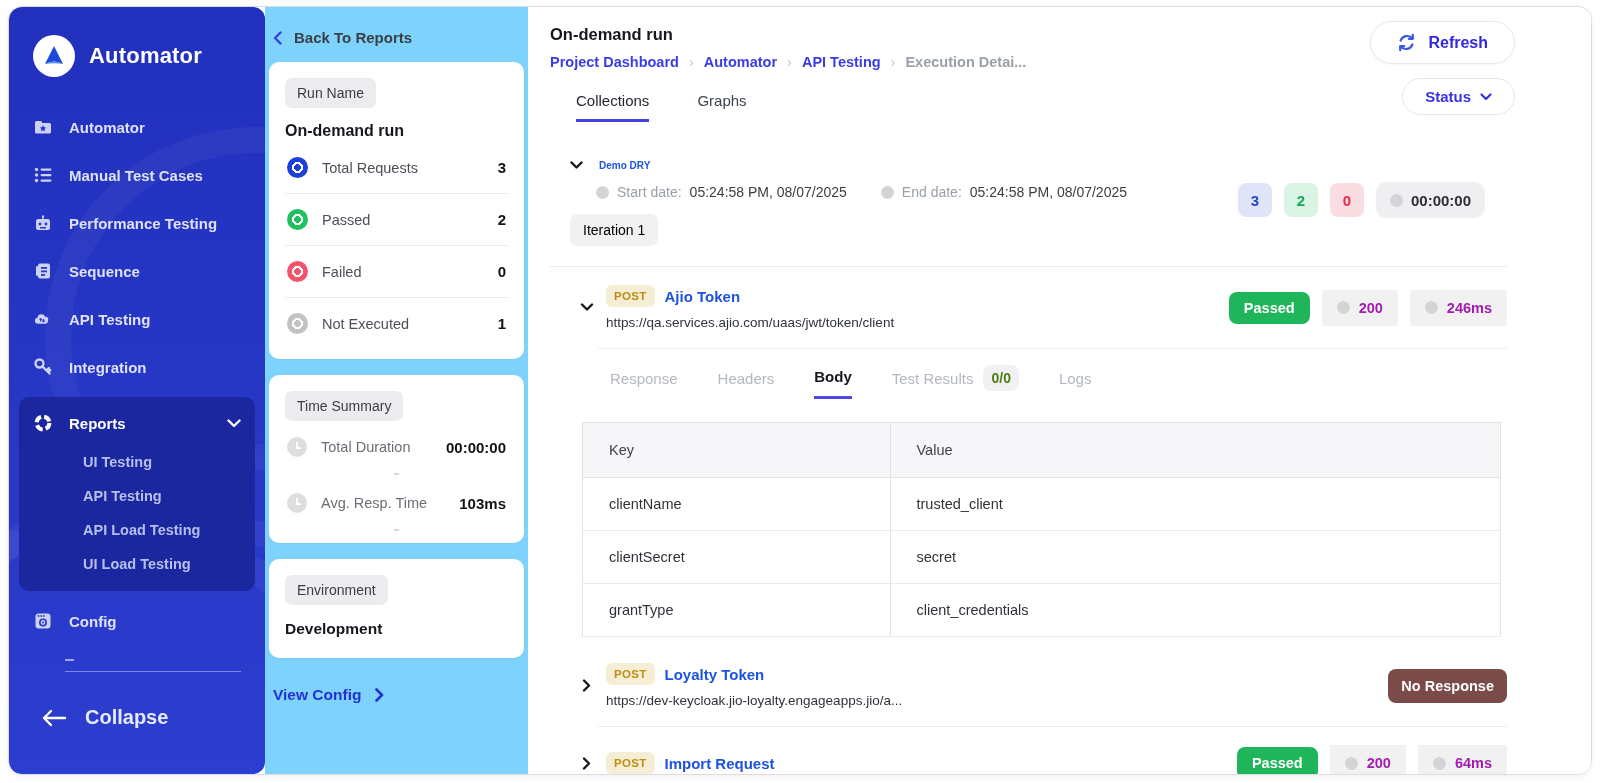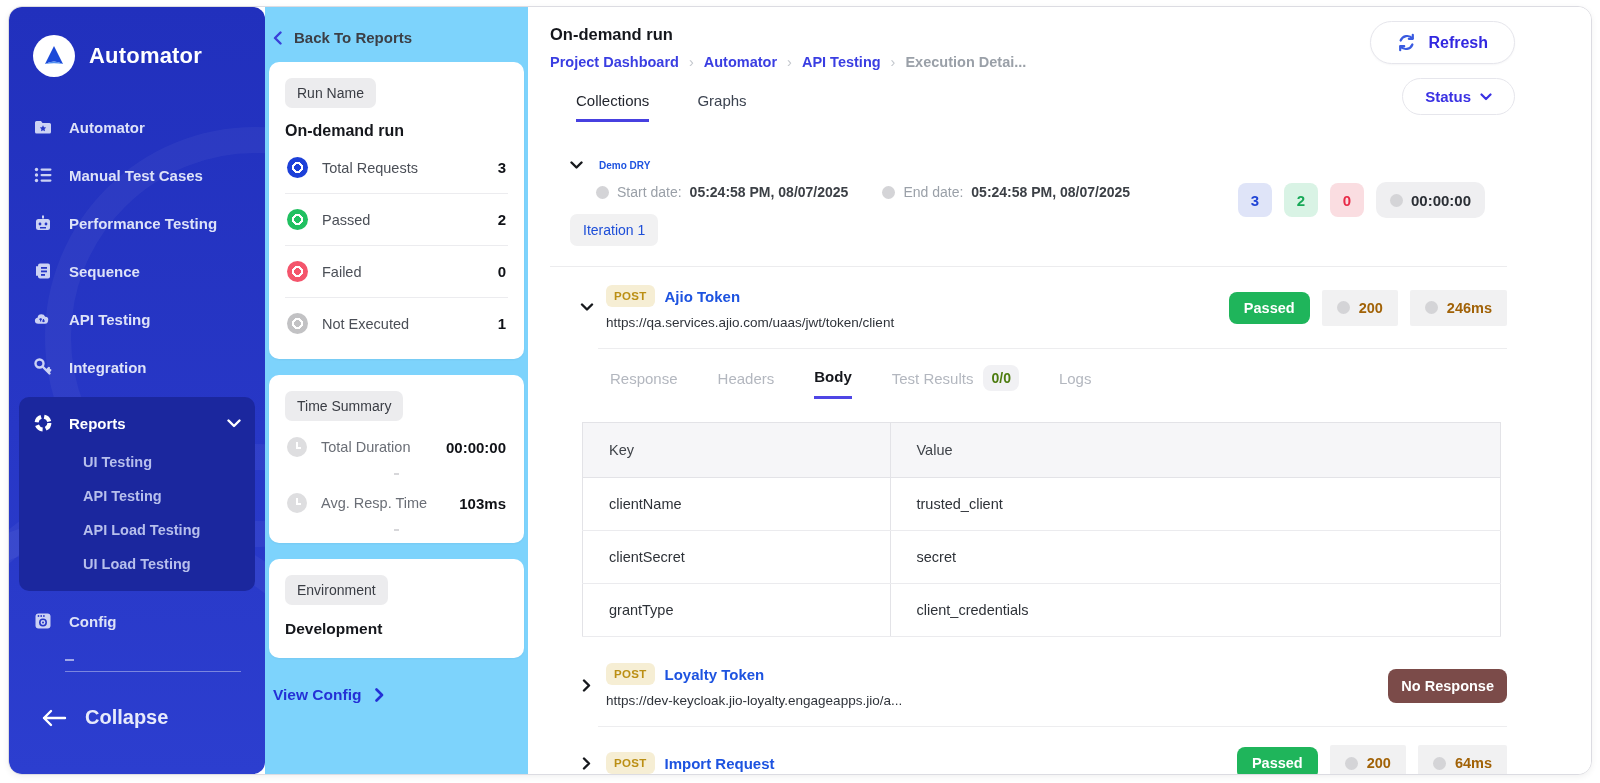--- a/index.html
+++ b/index.html
@@ -65,42 +65,42 @@
   .status-btn{ position:absolute; top:71px; right:76px; display:flex; align-items:center; gap:9px; background:#fff;
     border:1px solid #e6e6ec; border-radius:22px; padding:9px 22px; color:#3a31e3; font-size:15px; font-weight:bold; cursor:pointer;}
   .tabs{ display:flex; gap:48px; margin:22px 0 0 26px;}
   .tab{ font-size:15px; color:#3c4350; padding-bottom:10px; cursor:pointer;}
   .tab.active{ color:#23262e; border-bottom:3px solid #4740e0;}
   .section{ position:relative; margin-top:38px;}
   .col-head{ display:flex; align-items:center; gap:16px; margin-left:20px;}
   .col-name{ color:#1d53e0; font-size:10px; font-weight:bold; cursor:pointer;}
   .dates-row{ display:flex; align-items:center; gap:34px; margin:13px 0 0 46px;}
   .date-item{ display:flex; align-items:center; gap:8px; font-size:14px; color:#9aa0a8;}
-  .date-item b{ color:#3c4046; font-weight:bold;}
+  .date-item b{ color:#3c4046; font-weight:normal;}
   .mini-clock{ width:13px; height:13px; border-radius:50%; background:#d4d4d7; position:relative; flex:0 0 13px;}
-  .iter-badge{ display:inline-block; margin:14px 0 0 20px; background:#f1f1f2; border-radius:7px; padding:8px 13px; font-size:14px; color:#1d4ed8;}
+  .iter-badge{ display:inline-block; margin:14px 0 0 20px; background:#f1f1f2; border-radius:7px; padding:8px 13px; font-size:14px; color:#000000;}
   .count-badges{ position:absolute; top:22px; right:22px; display:flex; align-items:center; gap:12px;}
   .cb{ min-width:34px; height:34px; border-radius:8px; display:flex; align-items:center; justify-content:center;
     font-size:15px; font-weight:bold; padding:0 10px;}
   .cb-blue{ background:#dfe4f8; color:#2145d6;}
   .cb-green{ background:#d9f3e5; color:#17a857;}
   .cb-red{ background:#fadde1; color:#e82a47;}
   .cb-time{ background:#efeff1; color:#2b2f35; display:flex; gap:8px; border-radius:10px; padding:0 14px; height:36px;}
   .hdiv{ height:1px; background:#ececee; margin-top:20px;}
   .req-row{ display:flex; align-items:center; margin-top:18px; padding-left:26px;}
   .req-chev{ flex:0 0 22px; cursor:pointer;}
   .req-mid{ margin-left:8px;}
   .name-line{ display:flex; align-items:center; gap:10px;}
   .method-badge{ background:#f6eed4; color:#bb8f14; font-size:11.5px; font-weight:bold; border-radius:6px; padding:5px 8px; letter-spacing:.3px;}
   .req-name{ color:#1d53e0; font-size:15px; font-weight:bold; cursor:pointer;}
   .req-url{ font-size:13.5px; color:#2f333a; margin-top:8px;}
   .req-badges{ margin-left:auto; display:flex; align-items:center; gap:12px;}
   .passed-badge{ background:#1fb55b; color:#fff; font-size:14.5px; font-weight:bold; border-radius:8px; padding:8px 15px;}
   .noresp-badge{ background:#7b4b49; color:#fff; font-size:14.5px; font-weight:bold; border-radius:8px; padding:9px 13px;}
-  .gray-badge{ background:#f1f1f2; color:#a16207; font-size:14.5px; font-weight:bold; border-radius:2px; padding:0 15px;
+  .gray-badge{ background:#f1f1f2; color:#a21caf; font-size:14.5px; font-weight:bold; border-radius:2px; padding:0 15px;
     height:36px; display:flex; align-items:center; gap:9px;}
   .hdiv-indent{ height:1px; background:#ededef; margin:18px 0 0 48px;}
   .req-tabs{ display:flex; align-items:center; gap:40px; margin:16px 0 0 60px;}
   .rtab{ font-size:15px; color:#b3b7bf; padding-bottom:11px; cursor:pointer; display:flex; align-items:center; gap:10px;}
   .rtab.active{ color:#15171c; font-weight:bold; border-bottom:3px solid #4f46e5;}
   .rtab-badge{ background:#f1f1f4; color:#4d7c0f; font-weight:bold; border-radius:8px; padding:5px 8px; font-size:14px;}
   .body-table{ width:calc(100% - 38px); margin:20px 0 26px 32px; border:1px solid #e3e3e7; border-collapse:collapse; font-size:14.5px;}
   .body-table th{ text-align:left; background:#f6f6f8; color:#3f4349; font-weight:normal; padding:19px 26px; border-bottom:1px solid #e3e3e7;}
   .body-table td{ color:#2e3238; padding:18px 26px; border-bottom:1px solid #ebebee;}
   .body-table th:first-child,.body-table td:first-child{ width:33.5%; border-right:1px solid #e3e3e7;}

